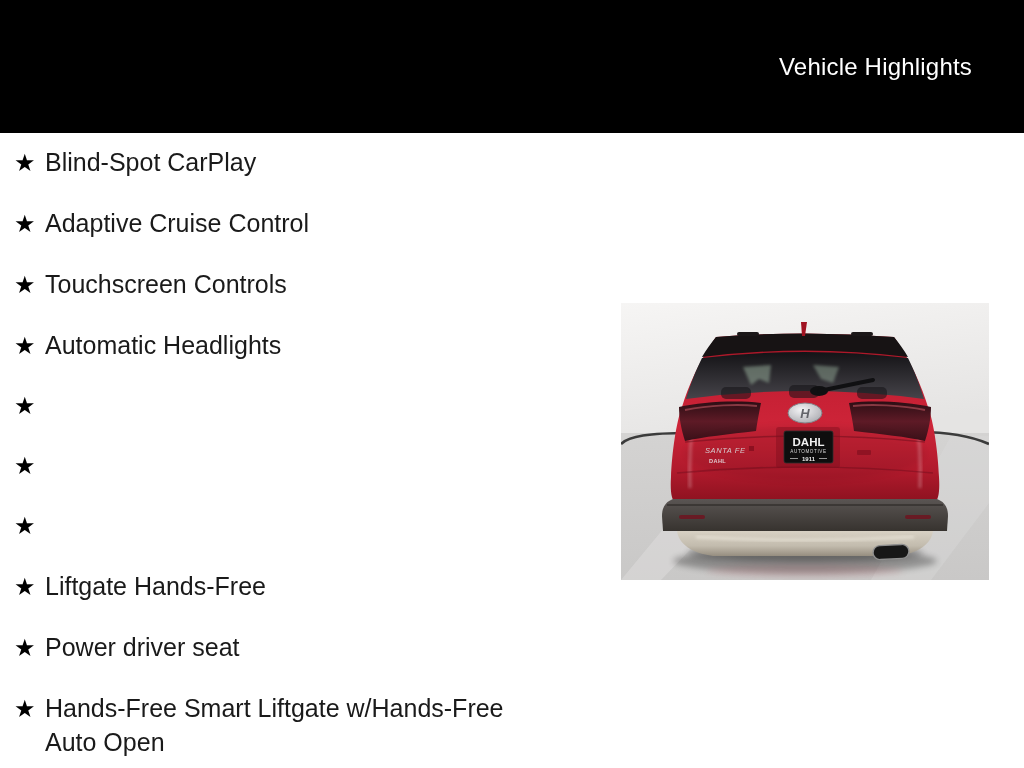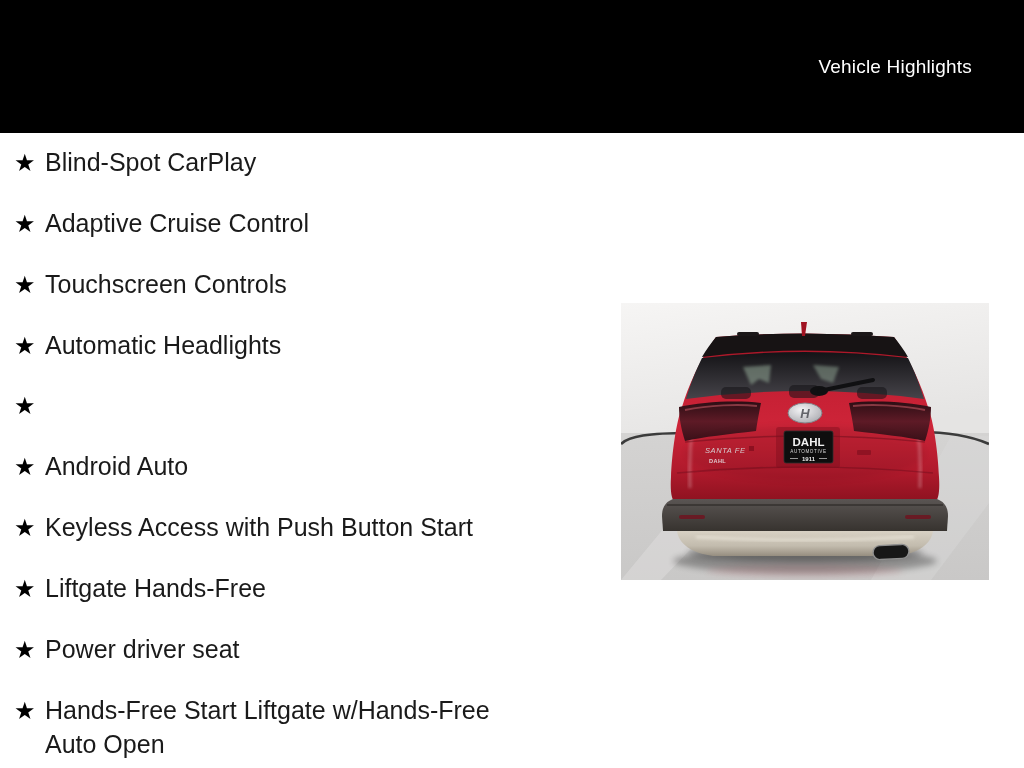--- a/index.html
+++ b/index.html
@@ -20,21 +20,21 @@
     width: 1024px;
     height: 133px;
     background: #000000;
     display: flex;
     align-items: center;
     justify-content: flex-end;
     padding-right: 52px;
   }
   .header-title {
     color: #ffffff;
-    font-size: 19px;
+    font-size: 24px;
     font-weight: 400;
     letter-spacing: 0.2px;
   }
 
   
   .features {
     position: absolute;
     top: 145px;
     left: 14px;
     margin: 0;
@@ -90,37 +90,35 @@
   </li>
   <li class="feature">
     <span class="bullet">★</span>
     <span class="feature-text">Automatic Headlights</span>
   </li>
   <li class="feature">
     <span class="bullet">★</span>
   </li>
   <li class="feature">
     <span class="bullet">★</span>
-    <span class="feature-text">Android Auto</span>
-  </li>
-  <li class="feature">
-    <span class="bullet">★</span>
-    <span class="feature-text">Keyless Access with Push Button Start</span>
+  </li>
+  <li class="feature">
+    <span class="bullet">★</span>
   </li>
   <li class="feature">
     <span class="bullet">★</span>
     <span class="feature-text">Liftgate Hands-Free</span>
   </li>
   <li class="feature">
     <span class="bullet">★</span>
     <span class="feature-text">Power driver seat</span>
   </li>
   <li class="feature">
     <span class="bullet">★</span>
-    <span class="feature-text">Hands-Free Start Liftgate w/Hands-Free Auto Open</span>
+    <span class="feature-text">Hands-Free Smart Liftgate w/Hands-Free Auto Open</span>
   </li>
 </ul>
 
 <div class="photo">
   <svg viewBox="0 0 368 277" xmlns="http://www.w3.org/2000/svg">
     <defs>
       <linearGradient id="wallGrad" x1="0" y1="0" x2="0.35" y2="1">
         <stop offset="0" stop-color="#f6f5f4"></stop>
         <stop offset="1" stop-color="#e5e4e3"></stop>
       </linearGradient>

